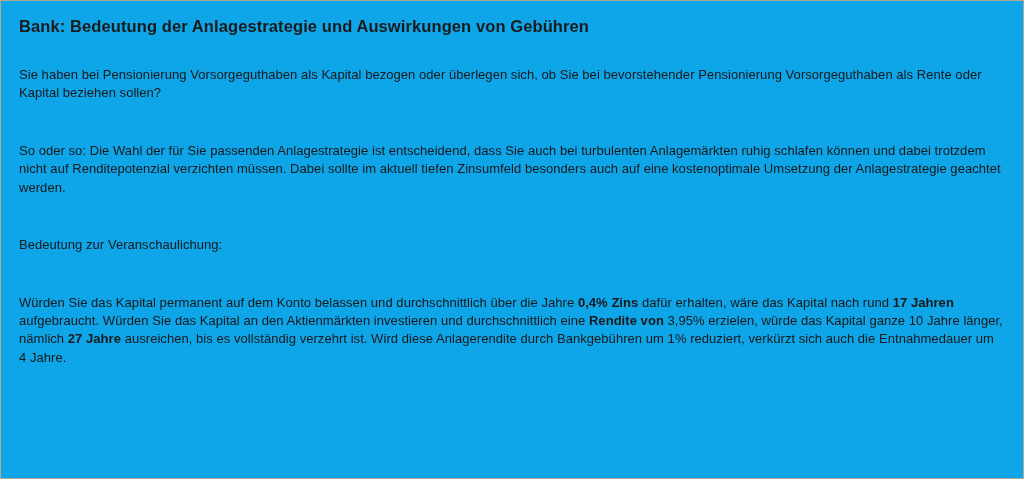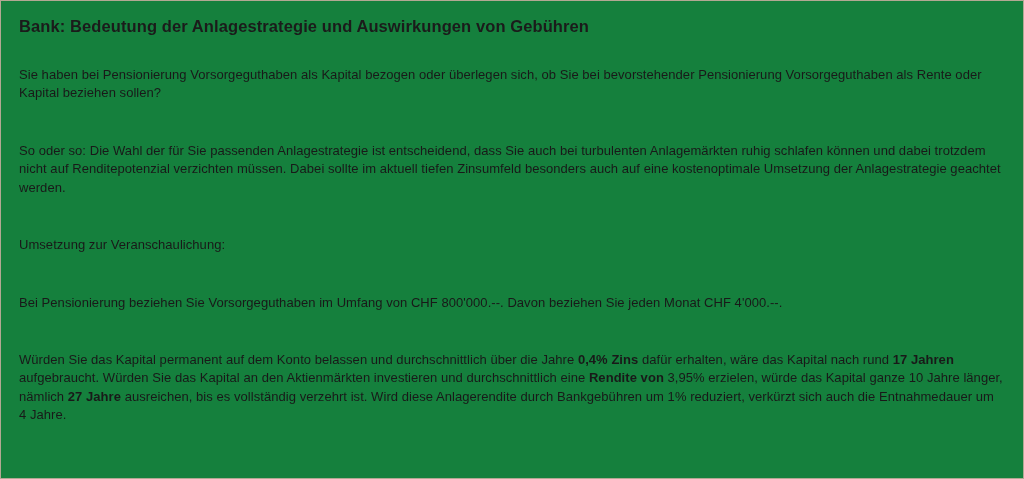--- a/index.html
+++ b/index.html
@@ -11,21 +11,21 @@
     width: 1024px;
     height: 479px;
     background: #ffffff;
     font-family: "Liberation Sans", sans-serif;
     -webkit-font-smoothing: antialiased;
   }
   .info-panel {
     box-sizing: border-box;
     width: 1024px;
     height: 479px;
-    background: #15803d;
+    background: #0ea5e9;
     border: 1px solid #b3a893;
     padding: 16px 18px 14px 18px;
     display: flex;
     flex-direction: column;
   }
   .panel-title {
     font-size: 16.5px;
     font-weight: bold;
     color: #1b1b1b;
     line-height: 1.2;
@@ -54,22 +54,21 @@
 <div class="info-panel">
 
   <div class="panel-title">Bank: Bedeutung der Anlagestrategie und Auswirkungen von Gebühren</div>
 
   <div class="body-copy">
 
     <p class="para">Sie haben bei Pensionierung Vorsorgeguthaben als Kapital bezogen oder überlegen sich, ob Sie bei bevorstehender Pensionierung Vorsorgeguthaben als Rente oder Kapital beziehen sollen?</p>
 
     <p class="para">So oder so: Die Wahl der für Sie passenden Anlagestrategie ist entscheidend, dass Sie auch bei turbulenten Anlagemärkten ruhig schlafen können und dabei trotzdem nicht auf Renditepotenzial verzichten müssen. Dabei sollte im aktuell tiefen Zinsumfeld besonders auch auf eine kostenoptimale Umsetzung der Anlagestrategie geachtet werden.</p>
 
-    <p class="para">Umsetzung zur Veranschaulichung:</p>
+    <p class="para">Bedeutung zur Veranschaulichung:</p>
 
-    <p class="para">Bei Pensionierung beziehen Sie Vorsorgeguthaben im Umfang von CHF 800'000.--. Davon beziehen Sie jeden Monat CHF 4'000.--.</p>
 
     <p class="para">
       <span>Würden Sie das Kapital permanent auf dem Konto belassen und durchschnittlich über die Jahre </span><b>0,4% Zins</b><span> dafür erhalten, wäre das Kapital nach rund </span><b>17 Jahren</b><span> aufgebraucht. Würden Sie das Kapital an den Aktienmärkten investieren und durchschnittlich eine </span><b>Rendite von</b><span> 3,95% erzielen, würde das Kapital ganze 10 Jahre länger, nämlich </span><b>27 Jahre</b><span> ausreichen, bis es vollständig verzehrt ist. Wird diese Anlagerendite durch Bankgebühren um 1% reduziert, verkürzt sich auch die Entnahmedauer um 4 Jahre.</span>
     </p>
 
   </div>
 </div>
 
 </body></html>

